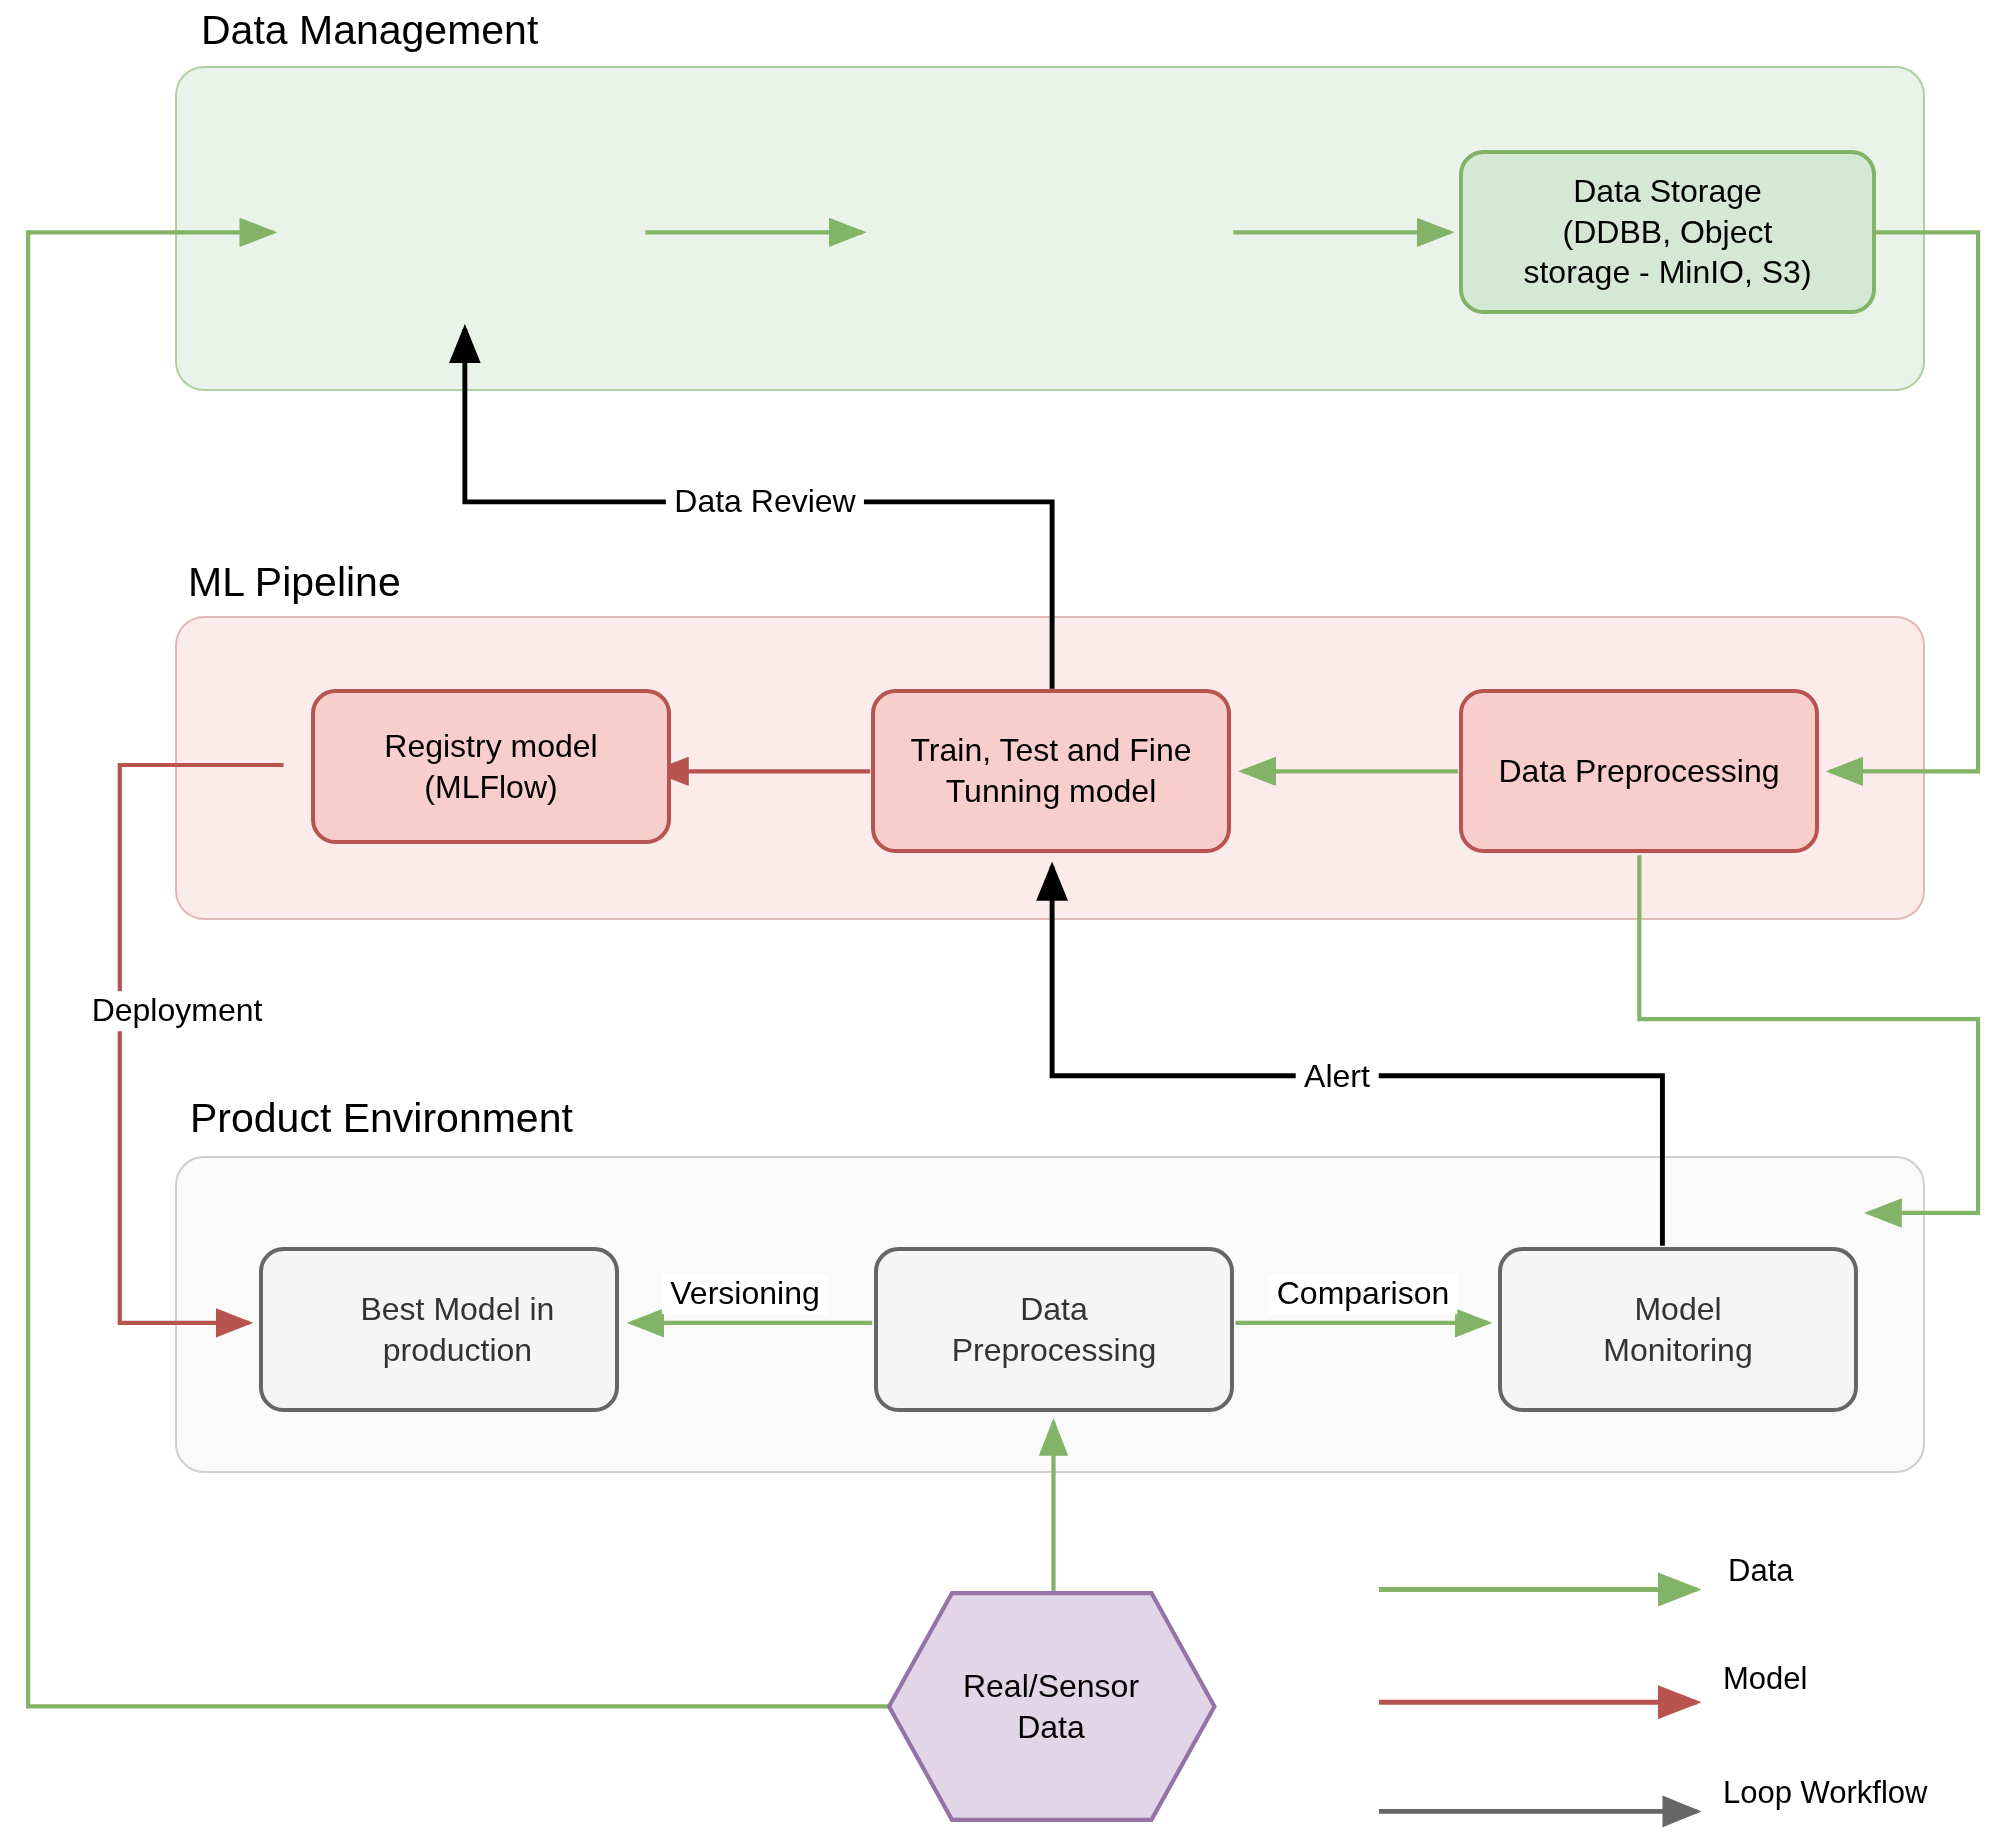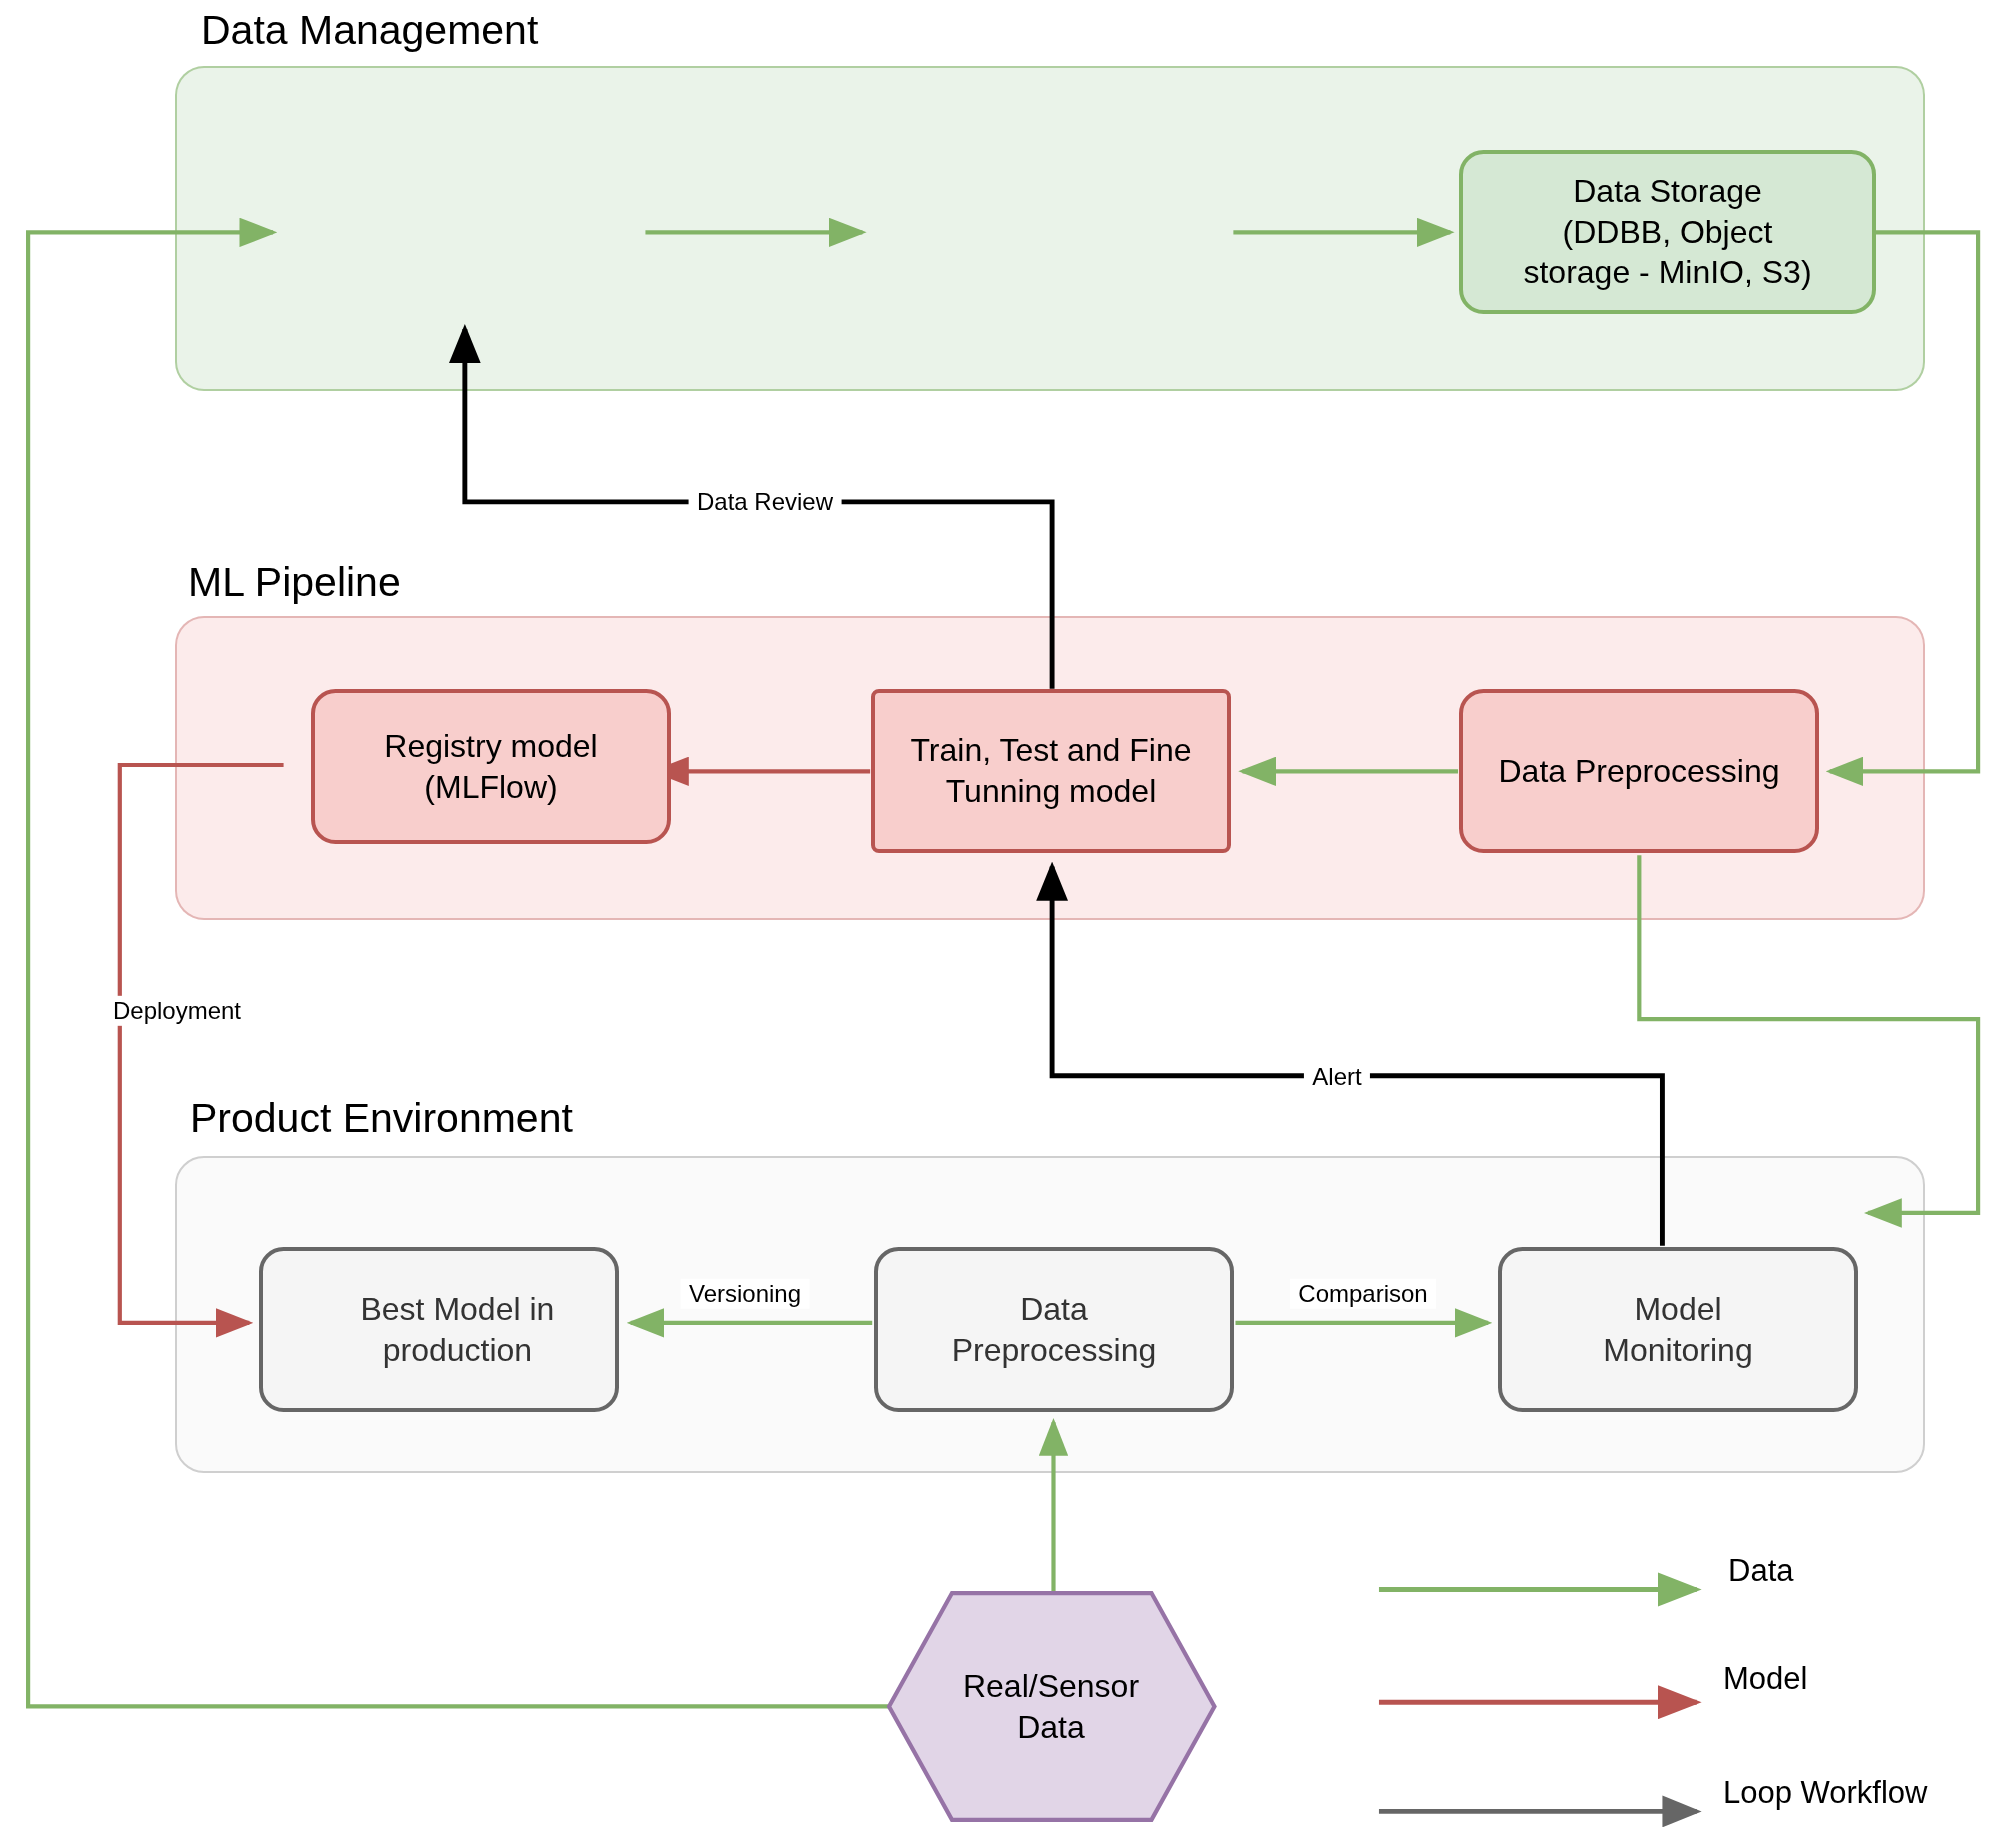--- a/index.html
+++ b/index.html
@@ -19,21 +19,21 @@
   }
   .node.green{background:#d5e8d4;border:4.2px solid #82b366;color:#000;}
   .node.red{background:#f8cecc;border:4.2px solid #b85450;color:#000;}
   .node.gray{background:#f5f5f5;border:4.2px solid #666666;color:#333333;}
   .hex-label{
     position:absolute;display:flex;align-items:center;justify-content:center;
     text-align:center;font-size:32px;line-height:1.27;white-space:pre-line;color:#000;
   }
   .edge-label{
     position:absolute;transform:translate(-50%,-50%);background:#ffffff;
-    font-size:24px;line-height:1.15;padding:1.4px 8.4px;white-space:nowrap;color:#000;
+    font-size:32px;line-height:1.15;padding:1.4px 8.4px;white-space:nowrap;color:#000;
   }
   .legend-label{
     position:absolute;transform:translateY(-50%);font-size:31px;line-height:1.1;
     white-space:nowrap;color:#000;
   }
   svg.wires{position:absolute;left:0;top:0;width:1995px;height:1845px;}
 </style>
 </head>
 <body>
 
@@ -85,21 +85,21 @@
     <path d="M1970 2432 H2424" fill="none" stroke="#b85450" stroke-width="7" marker-end="url(#mr)"></path>
     <path d="M1970 2588 H2424" fill="none" stroke="#666666" stroke-width="7" marker-end="url(#mgr)"></path>
   </svg>
 
   <div class="node green" style="left:1459px;top:150px;width:417px;height:164px;">Data Storage
 (DDBB, Object
 storage - MinIO, S3)</div>
 
   <div class="node red" style="left:283px;top:689px;width:360px;height:155px;margin-left:28px;">Registry model
 (MLFlow)</div>
-  <div class="node red" style="left:871px;top:689px;width:360px;height:164px;border-radius:8px;">Train, Test and Fine
+  <div class="node red" style="left:871px;top:689px;width:360px;height:164px;">Train, Test and Fine
 Tunning model</div>
   <div class="node red" style="left:1459px;top:689px;width:360px;height:164px;">Data Preprocessing</div>
 
   <div class="node gray" style="left:259px;top:1247px;width:360px;height:165px;padding-left:48px;">Best Model in
 production</div>
   <div class="node gray" style="left:874px;top:1247px;width:360px;height:165px;">Data
 Preprocessing</div>
   <div class="node gray" style="left:1498px;top:1247px;width:360px;height:165px;">Model
 Monitoring</div>
 

